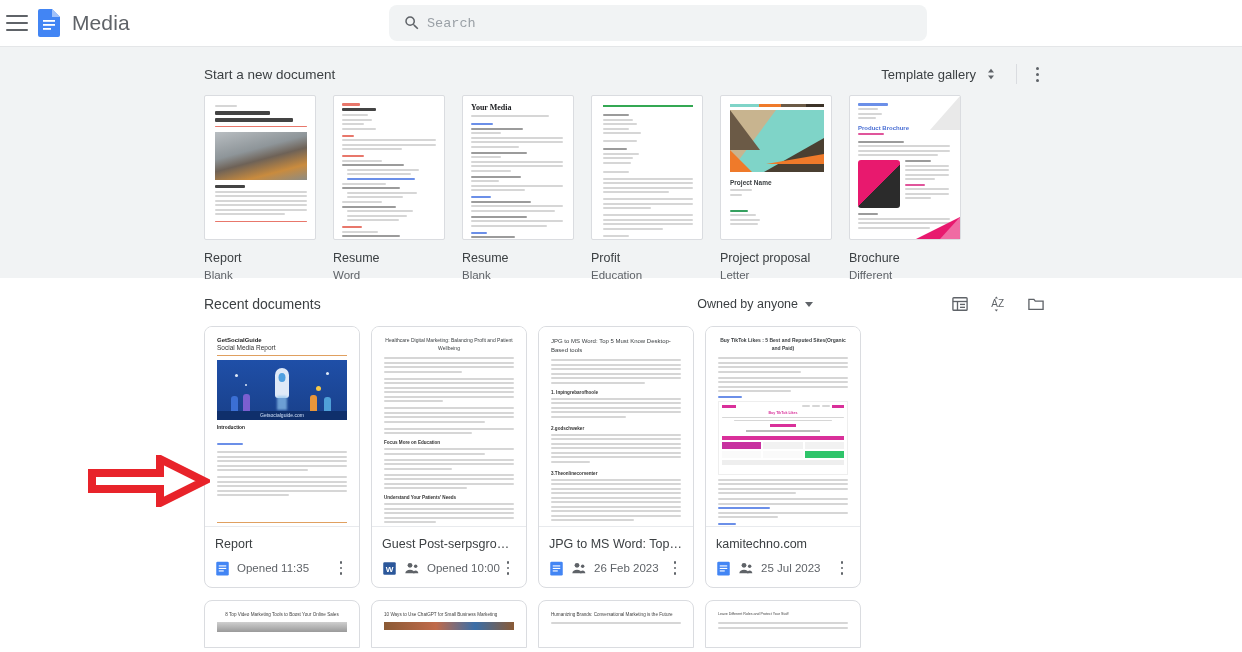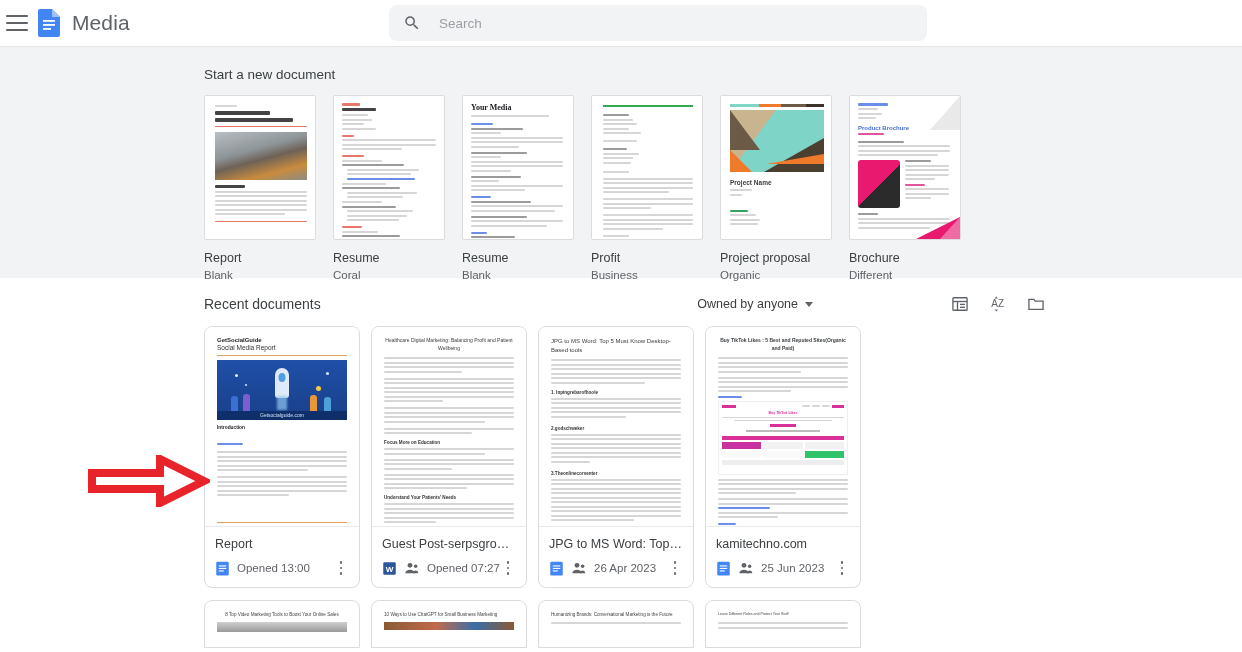--- a/index.html
+++ b/index.html
@@ -31,22 +31,22 @@
   .searchwrap {
     position: absolute; left: 389px; top: 5px;
     width: 538px; height: 36px;
     background: #f1f3f4; border-radius: 8px;
     display: flex; align-items: center; padding: 0 14px;
     cursor: text;
   }
   .search-icon { width: 18px; height: 18px; flex: 0 0 18px; }
   .search-input {
     border: none; outline: none; background: transparent;
-    font-size: 13.5px; color: #5f6368; margin-left: 18px;
-    font-family: Liberation Sans, sans-serif; width: 100%;
+    font-size: 13.5px; color: #5f6368; margin-left: 6px;
+    font-family: Liberation Mono, monospace; width: 100%;
   }
   .search-input::placeholder { color: #9aa0a6; }
 
   
   .template-section {
     background: #f1f3f4; width: 100%; height: 232px;
     border-top: 1px solid #e4e6e8;
     padding-top: 0;
   }
   .tpl-inner { width: 850px; margin: 0 auto; padding-left: 8px; }
@@ -167,20 +167,34 @@
       </svg>
     </span>
     <input class="search-input" type="text" placeholder="Search" style="">
   </div>
 </div>
 
 <div class="template-section">
   <div class="tpl-inner">
     <div class="tpl-head">
       <span class="tpl-head-title">Start a new document</span>
+      <div class="tpl-head-right">
+        <span class="tpl-gallery-label">Template gallery</span>
+        <span class="chev-updown">
+          <svg width="18" height="18" viewBox="0 0 24 24" fill="#5f6368">
+            <path d="M12 5l4 5H8l4-5zm0 14l-4-5h8l-4 5z"></path>
+          </svg>
+        </span>
+        <span class="tpl-divider"></span>
+        <span class="kebab">
+          <i></i>
+            <i></i>
+            <i></i>
+        </span>
+      </div>
     </div>
 
     <div class="tpl-row">
 
 
       <div class="tpl-card">
         <div class="tpl-thumb">
           <div class="mini" style="padding:9px 10px;">
             <div class="ln" style="width:22px;height:1.5px;"></div>
             <div class="hd" style="width:55px;margin-top:4px;"></div>
@@ -230,21 +244,21 @@
             <div class="ln" style="width:60px;margin-left:5px"></div>
             <div class="ln" style="width:52px;margin-left:5px"></div>
             <div class="ln red" style="width:20px;height:2px;margin-top:5px"></div>
             <div class="ln" style="width:36px"></div>
             <div class="ln dk" style="width:58px"></div>
             <div class="ln" style="width:92px"></div>
 
           </div>
         </div>
         <div class="tpl-name">Resume</div>
-        <div class="tpl-sub">Coral</div>
+        <div class="tpl-sub">Word</div>
       </div>
 
       <div class="tpl-card">
         <div class="tpl-thumb">
           <div class="mini">
             <div style="font-family:'Liberation Serif',serif;font-size:8px;color:#202124;font-weight:bold;margin-bottom:3px;">Your Media</div>
             <div class="ln" style="width:78px;margin-bottom:6px"></div>
             <div class="ln blue" style="width:22px;height:2px"></div>
             <div class="ln dk" style="width:52px"></div>
             <div class="ln" style="width:30px"></div>
@@ -300,21 +314,21 @@
             <div class="ln" style="width:48px;margin-bottom:5px"></div>
             <div class="ln" style="width:90px"></div>
               <div class="ln" style="width:90px"></div>
             <div class="ln" style="width:90px"></div>
               <div class="ln" style="width:60px;margin-bottom:5px"></div>
             <div class="ln" style="width:26px;margin-bottom:8px"></div>
 
           </div>
         </div>
         <div class="tpl-name">Profit</div>
-        <div class="tpl-sub">Business</div>
+        <div class="tpl-sub">Education</div>
       </div>
 
       <div class="tpl-card">
         <div class="tpl-thumb">
           <div style="padding:8px 9px;">
             <div style="display:flex;height:3px;width:94px;">
               <div style="flex:1.3;background:#7fd4c8"></div>
               <div style="flex:1;background:#ef7a2a"></div>
               <div style="flex:1.1;background:#6b5a46"></div>
               <div style="flex:.8;background:#3c3228"></div>
@@ -334,21 +348,21 @@
             <div style="font-size:6.5px;color:#3c4043;font-weight:bold;margin-top:7px;">Project Name</div>
             <div class="ln" style="width:22px;margin-top:3px"></div>
             <div class="ln" style="width:12px"></div>
             <div class="ln grn" style="width:18px;height:2px;margin-top:14px"></div>
             <div class="ln" style="width:26px"></div>
             <div class="ln" style="width:30px"></div>
             <div class="ln" style="width:28px"></div>
           </div>
         </div>
         <div class="tpl-name">Project proposal</div>
-        <div class="tpl-sub">Organic</div>
+        <div class="tpl-sub">Letter</div>
       </div>
 
       <div class="tpl-card">
         <div class="tpl-thumb" style="position:relative;">
           <div style="position:absolute;right:0;top:0;width:30px;height:34px;background:#e9e9e9;"></div>
           <div style="position:absolute;right:0;top:0;width:30px;height:34px;background:#fff;
                       clip-path:polygon(0 0,0 100%,100% 0);"></div>
           <div class="mini" style="position:relative;">
             <div class="ln blue" style="width:30px;height:2.5px"></div>
             <div class="ln" style="width:20px"></div>
@@ -463,21 +477,21 @@
           <div class="card-name">Report</div>
           <div class="card-meta">
             <span class="file-icon">
               <svg width="15" height="15" viewBox="0 0 24 24">
                 <rect x="2" y="1" width="20" height="22" rx="2" fill="#4285f4"></rect>
                 <rect x="6" y="7" width="12" height="1.8" fill="#fff"></rect>
                 <rect x="6" y="11" width="12" height="1.8" fill="#fff"></rect>
                 <rect x="6" y="15" width="8" height="1.8" fill="#fff"></rect>
               </svg>
             </span>
-            <span class="card-date">Opened 13:00</span>
+            <span class="card-date">Opened 11:35</span>
             <span class="card-kebab">
                 <i></i>
                 <i></i>
                 <i></i>
               </span>
           </div>
         </div>
       </div>
 
       <div class="card">
@@ -526,21 +540,21 @@
               </svg>
             </span>
             <span class="share-icon">
               <svg width="16" height="14" viewBox="0 0 24 20" fill="#5f6368">
                 <circle cx="9" cy="6" r="3.6"></circle>
                 <path d="M2 18c0-3.4 3.2-5.4 7-5.4s7 2 7 5.4z"></path>
                 <circle cx="17.5" cy="7.5" r="2.6"></circle>
                 <path d="M13.5 18c0-2.6 2-4.2 4-4.2s4 1.6 4 4.2z"></path>
               </svg>
             </span>
-            <span class="card-date">Opened 07:27</span>
+            <span class="card-date">Opened 10:00</span>
             <span class="card-kebab">
                 <i></i>
                 <i></i>
                 <i></i>
               </span>
           </div>
         </div>
       </div>
 
       <div class="card">
@@ -590,21 +604,21 @@
               </svg>
             </span>
             <span class="share-icon">
               <svg width="16" height="14" viewBox="0 0 24 20" fill="#5f6368">
                 <circle cx="9" cy="6" r="3.6"></circle>
                 <path d="M2 18c0-3.4 3.2-5.4 7-5.4s7 2 7 5.4z"></path>
                 <circle cx="17.5" cy="7.5" r="2.6"></circle>
                 <path d="M13.5 18c0-2.6 2-4.2 4-4.2s4 1.6 4 4.2z"></path>
               </svg>
             </span>
-            <span class="card-date">26 Apr 2023</span>
+            <span class="card-date">26 Feb 2023</span>
             <span class="card-kebab">
                 <i></i>
                 <i></i>
                 <i></i>
               </span>
           </div>
         </div>
       </div>
 
       <div class="card">
@@ -669,21 +683,21 @@
               </svg>
             </span>
             <span class="share-icon">
               <svg width="16" height="14" viewBox="0 0 24 20" fill="#5f6368">
                 <circle cx="9" cy="6" r="3.6"></circle>
                 <path d="M2 18c0-3.4 3.2-5.4 7-5.4s7 2 7 5.4z"></path>
                 <circle cx="17.5" cy="7.5" r="2.6"></circle>
                 <path d="M13.5 18c0-2.6 2-4.2 4-4.2s4 1.6 4 4.2z"></path>
               </svg>
             </span>
-            <span class="card-date">25 Jun 2023</span>
+            <span class="card-date">25 Jul 2023</span>
             <span class="card-kebab">
                 <i></i>
                 <i></i>
                 <i></i>
               </span>
           </div>
         </div>
       </div>
     </div>
 

